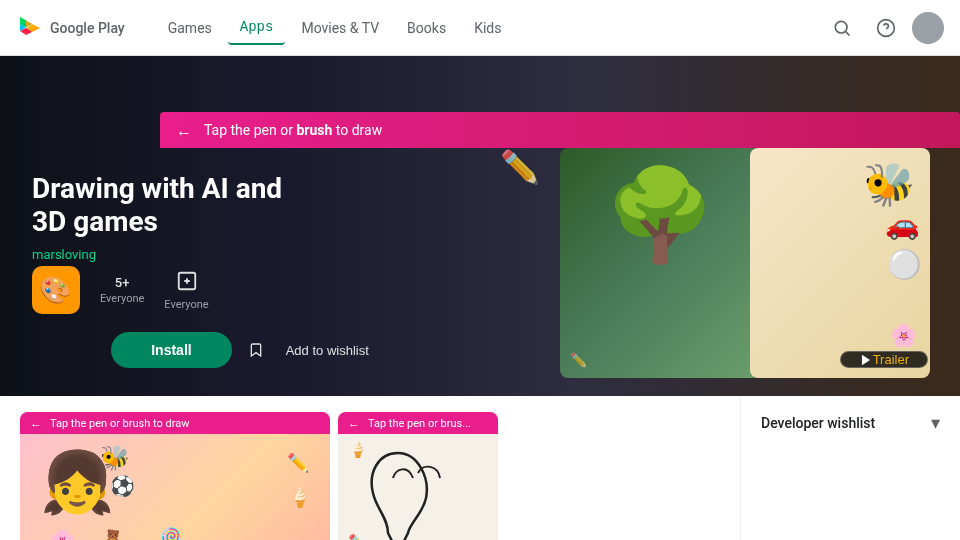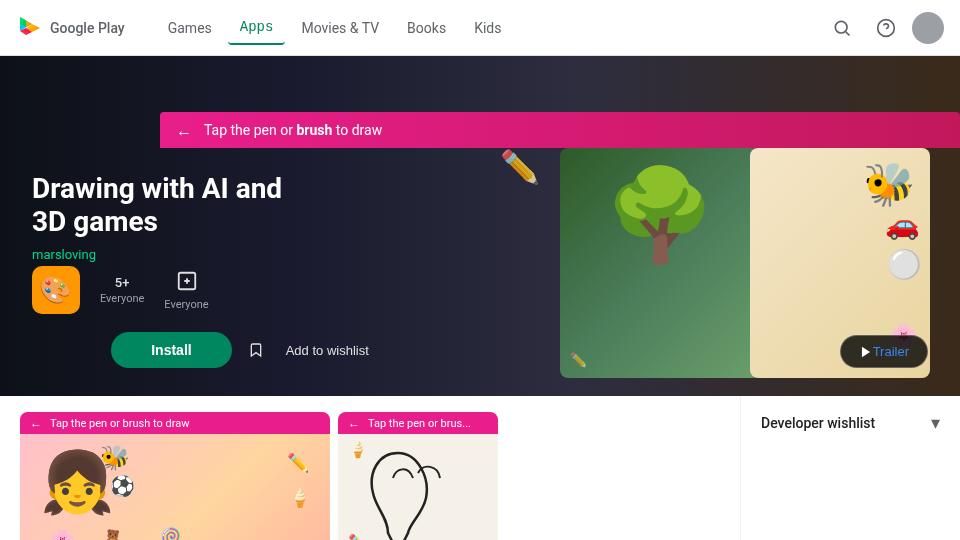--- a/index.html
+++ b/index.html
@@ -181,24 +181,24 @@
       cursor: pointer;
       display: flex;
       align-items: center;
       gap: 22px;
     }
     .btn-trailer {
       position: absolute;
       bottom: 28px;
       right: 32px;
       background: #000000cc;
-      color: #3b82f6;
+      color: #eab308;
       border: 1px solid #ffffff44;
       border-radius: 24px;
-      padding: 8px 18px;
+      padding: 0 18px;
       font-size: 13px;
       cursor: pointer;
       display: flex;
       align-items: center;
       gap: 0;
     }
 
     
     .hero-banner {
       position: absolute;

